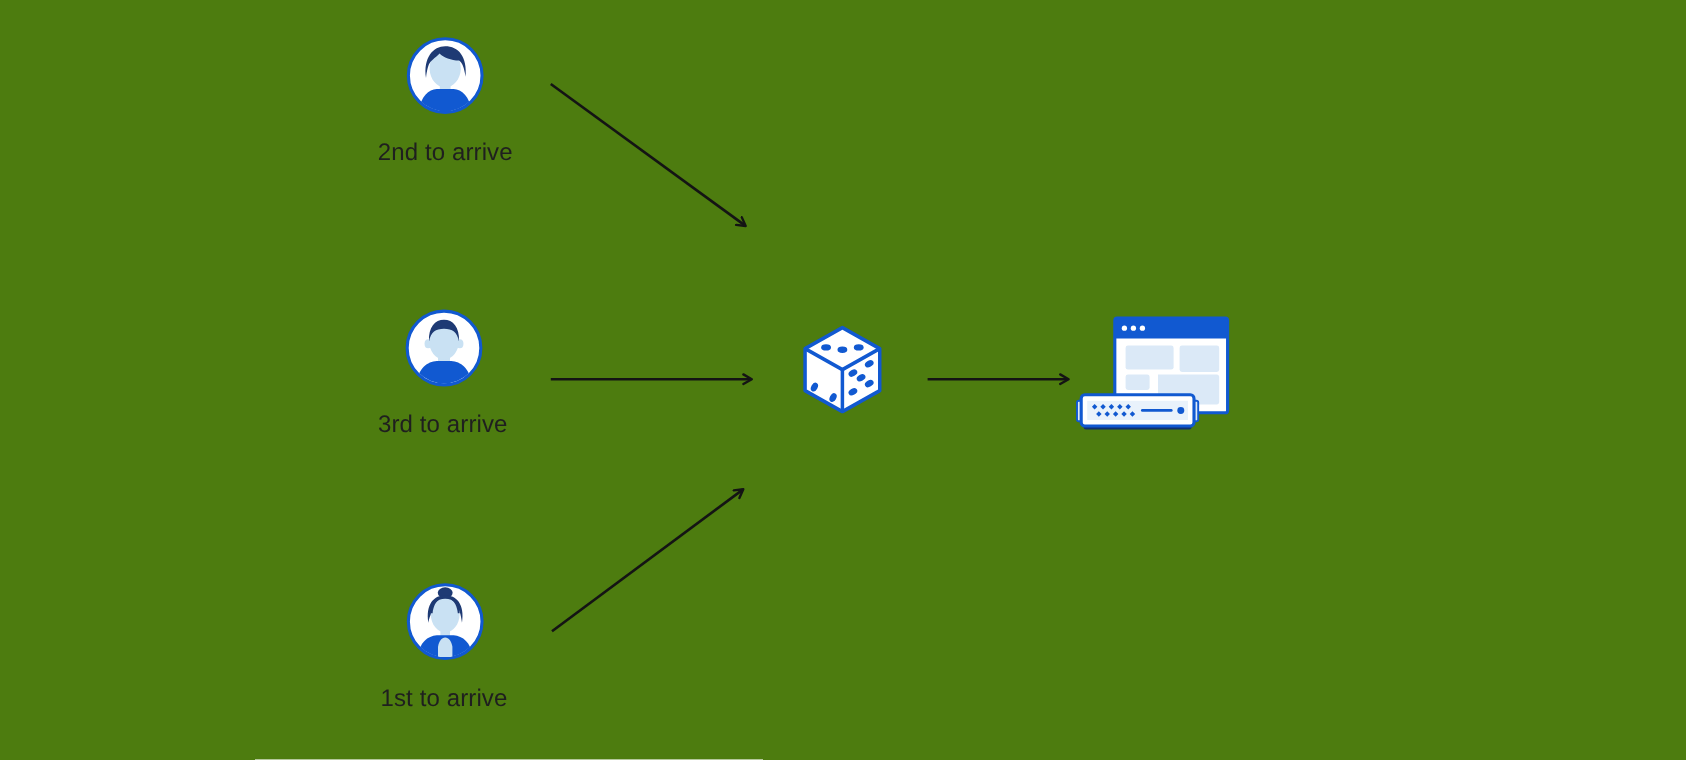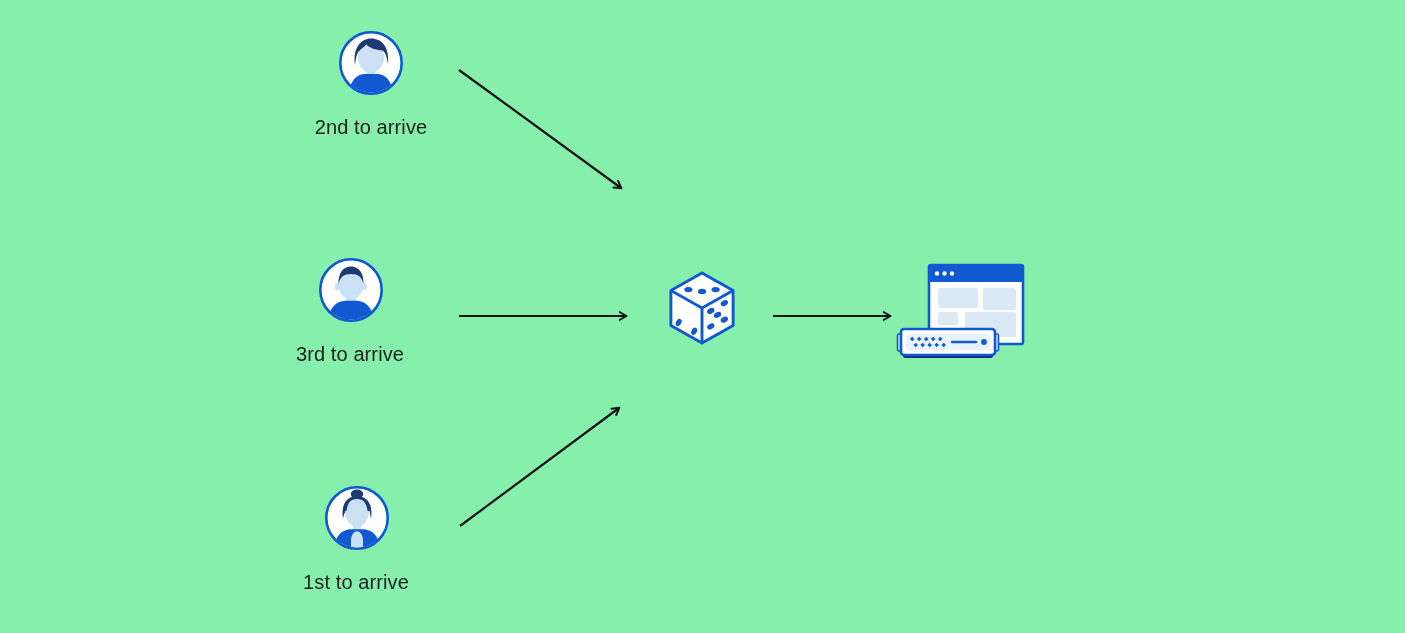--- a/index.html
+++ b/index.html
@@ -1,18 +1,18 @@
 <!DOCTYPE html>
 <html><head>
 <meta charset="utf-8">
 <style>
   * { margin: 0; padding: 0; box-sizing: border-box; }
   html, body { width: 1405px; height: 633px; background: #ffffff; overflow: hidden; }
   body { font-family: "Liberation Sans", sans-serif; position: relative; }
-  .canvas { position: absolute; inset: 0; background: #86efac; text-decoration: underline; }
+  .canvas { position: absolute; inset: 0; background: #4d7c0f; text-decoration: underline; }
   .node { position: absolute; }
   .node-label {
     position: absolute;
     width: 200px;
     text-align: center;
     font-size: 20px;
     color: #1f1f1f;
     letter-spacing: 0.1px;
     line-height: 1.1;
   }
@@ -47,41 +47,41 @@
       <g clip-path="url(#clipA)">
         <rect x="28.5" y="34" width="9" height="12" fill="#c9e1f3"></rect>
         <path d="M33,13 C41,13 46.5,19 46,28 C45.6,36 40,43 33,43 C26,43 20.4,36 20,28 C19.5,19 25,13 33,13 Z" fill="#c9e1f3"></path>
         <path d="M17,35 C14.5,18 23,8.5 33,8.5 C44,8.5 51.5,17 50,34 C48.6,26 47.5,22.5 44.5,20.5 C38,20 31.5,18 28.3,14.5 C24.5,18.5 20.5,20.5 19.3,24 C18.2,27 17.4,30.5 17,35 Z" fill="#1e3a74"></path>
         <path d="M11,64 C12,50.5 19,44.6 26,44.1 L40,44.1 C47,44.6 54,50.5 55,64 Z" fill="#1159d1"></path>
       </g>
     </svg>
     <div class="node-label" style="left:-67px; top:86px;">2nd to arrive</div>
   </div>
 
-  <div class="node" style="left:318px; top:257px;">
+  <div class="node" style="left:337px; top:257px;">
     <svg width="66" height="66" viewBox="0 0 66 66">
       <defs>
           <clipPath id="clipB">
             <circle cx="33" cy="33" r="29.6"></circle>
           </clipPath>
         </defs>
       <circle cx="33" cy="33" r="30.7" fill="#ffffff" stroke="#1159d1" stroke-width="2.6"></circle>
       <g clip-path="url(#clipB)">
         <ellipse cx="19.8" cy="29.5" rx="3" ry="3.8" fill="#c9e1f3"></ellipse>
         <ellipse cx="46.2" cy="29.5" rx="3" ry="3.8" fill="#c9e1f3"></ellipse>
         <rect x="28" y="34" width="10" height="12" fill="#c9e1f3"></rect>
         <path d="M33,13 C40,13 45.5,18 45.5,27 C45.5,35.5 40,42.5 33,42.5 C26,42.5 20.5,35.5 20.5,27 C20.5,18 26,13 33,13 Z" fill="#c9e1f3"></path>
         <path d="M20.5,27.5 C20,15.5 25.5,9.5 33,9.5 C40.5,9.5 46,15.5 45.5,27.5 C44,19.8 40,17 33,17 C26,17 22,19.8 20.5,27.5 Z" fill="#1e3a74"></path>
         <path d="M10,64 C11,50 19,44.3 27,43.8 L39,43.8 C47,44.3 55,50 56,64 Z" fill="#1159d1"></path>
       </g>
     </svg>
     <div class="node-label" style="left:-68px; top:86px;">3rd to arrive</div>
   </div>
 
-  <div class="node" style="left:324px; top:485px;">
+  <div class="node" style="left:338px; top:485px;">
     <svg width="66" height="66" viewBox="0 0 66 66">
       <defs>
           <clipPath id="clipC">
             <circle cx="33" cy="33" r="29.6"></circle>
           </clipPath>
         </defs>
       <circle cx="33" cy="33" r="30.7" fill="#ffffff" stroke="#1159d1" stroke-width="2.6"></circle>
       <g clip-path="url(#clipC)">
         <ellipse cx="33" cy="9" rx="6.2" ry="4.6" fill="#1e3a74"></ellipse>
         <path d="M19,34 C16.5,18 24,11 33,11 C42,11 49.5,18 47,34 C46,26.5 44.8,22.5 41.8,20.3 C36.5,19.5 30,19 27.2,20.5 C23.5,22.7 20,27 19,34 Z" fill="#1e3a74"></path>

